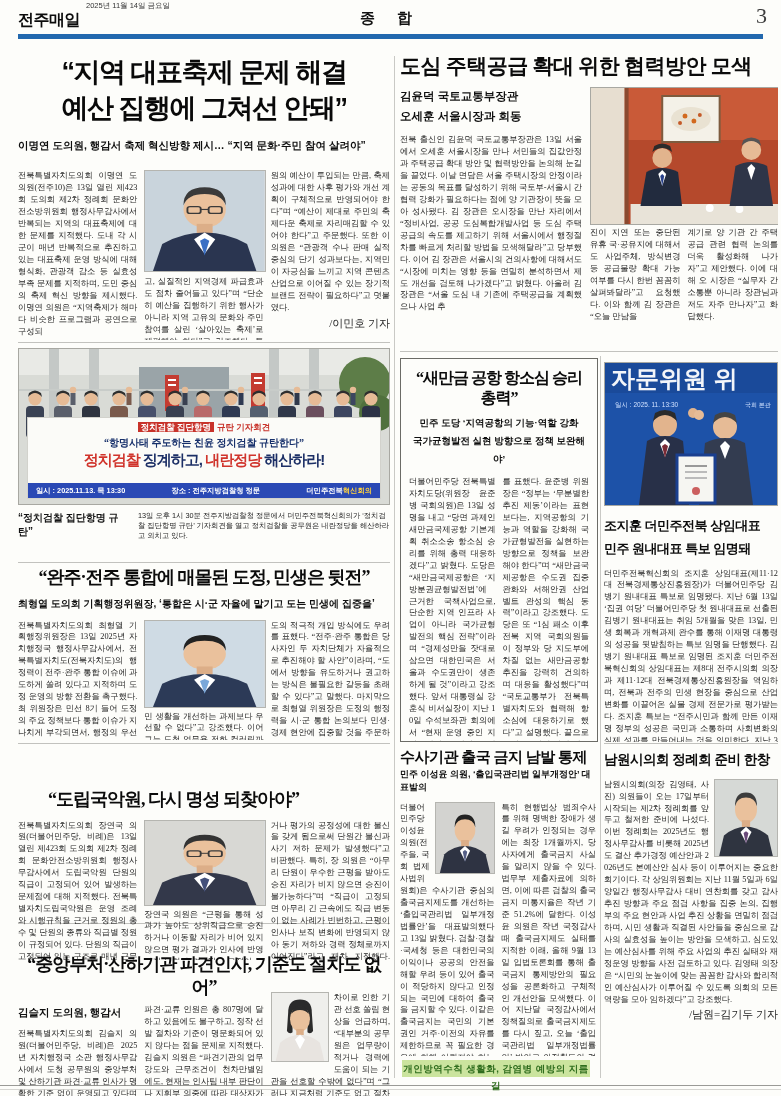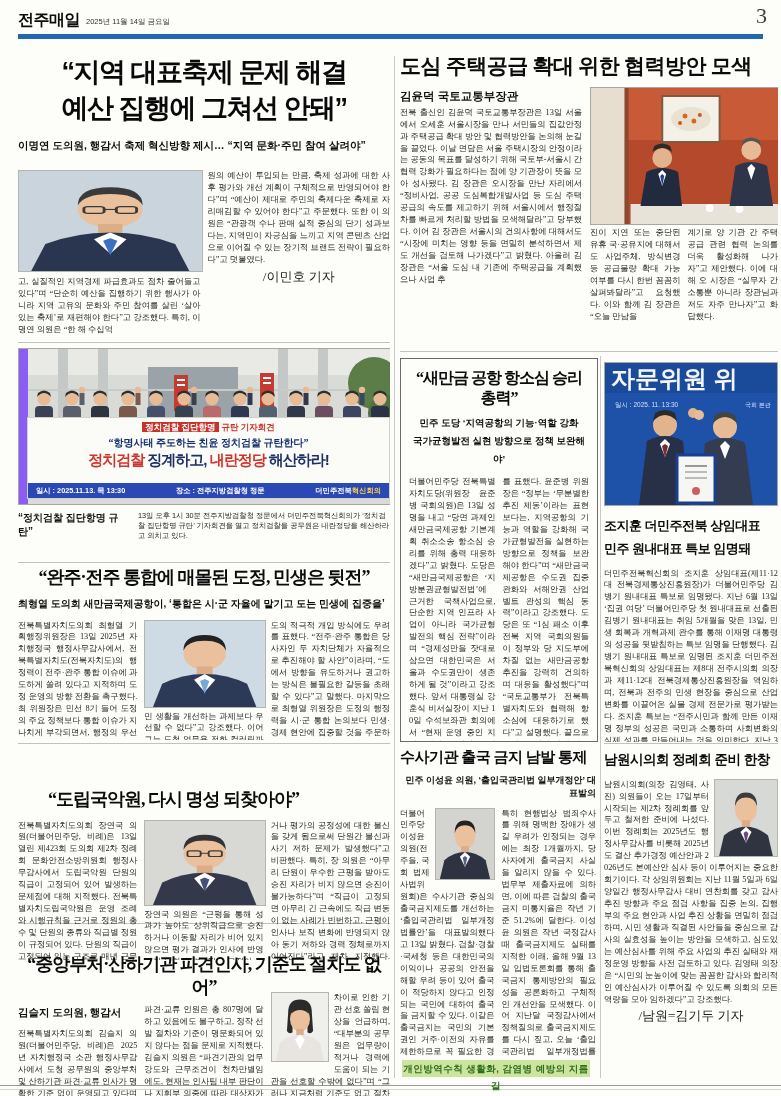--- a/index.html
+++ b/index.html
@@ -1,33 +1,33 @@
 <!DOCTYPE html>
 <html><head>
 <meta charset="utf-8">
 <style>
   html,body{margin:0;padding:0;background:#e9e9e6;}
   .page{position:relative;width:781px;height:1096px;background:#fdfdfa;margin:0 auto;
         font-family:"Liberation Serif",serif;overflow:hidden;color:#1b1b1b;}
   
   .masthead{position:absolute;left:18px;top:10px;font:900 16px "Liberation Sans",sans-serif;color:#0c0c0c;letter-spacing:-0.5px;}
-  .m-date{position:absolute;left:86px;top:17px;font:400 7.5px "Liberation Sans",sans-serif;color:#333;}
+  .m-date{position:absolute;left:86px;top:1px;font:400 7.5px "Liberation Sans",sans-serif;color:#333;}
   .m-section{position:absolute;left:0;right:0;top:9px;text-align:center;font:800 15px "Liberation Sans",sans-serif;letter-spacing:9px;color:#111;}
   .m-page{position:absolute;right:14px;top:3px;font:400 22px "Liberation Serif",serif;color:#3d3d3d;}
   .blue-bar{position:absolute;left:18px;right:18px;top:34px;height:5px;background:#2268ae;}
   
   .article{position:absolute;overflow:hidden;}
   .cols{display:flex;gap:7px;}
   .col{flex:1;font:8.3px/1.44 "Liberation Serif",serif;text-align:justify;word-break:break-all;color:#1d1d1d;}
-  .byline{display:block;text-align:center;font-size:13px;color:#1d1d1d;margin-top:2px;}
+  .byline{display:block;text-align:right;font-size:11px;color:#1d1d1d;margin-top:2px;}
   .hline{position:absolute;height:1px;background:#c2c2be;}
   .vline{position:absolute;width:1px;background:#c9c9c5;}
   .portrait{border:1px solid #b5b5b0;background:#d8dcdd;overflow:hidden;}
   .portrait svg{display:block;width:100%;height:100%;}
-  .photo{position:relative;border:1px solid #a8a8a2;background:#8b5cf6;overflow:hidden;}
+  .photo{position:relative;border:1px solid #a8a8a2;background:#86efac;overflow:hidden;}
   .photo svg{display:block;width:100%;height:100%;}
   
   .hl-xl{font:900 27px/1.34 "Liberation Sans",sans-serif;letter-spacing:-1.5px;text-align:center;color:#090909;}
   .sub-bold{font:700 10.5px "Liberation Sans",sans-serif;color:#101010;}
   
   .hl-serif-lg{font:700 21px/1.2 "Liberation Serif",serif;letter-spacing:-0.5px;color:#0b0b0b;}
   .kicker{font:700 11.5px/1.7 "Liberation Sans",sans-serif;color:#101010;}
   .caption{font:400 7.3px/1.4 "Liberation Sans",sans-serif;color:#222;}
   
   .pr-banner{position:absolute;left:8px;right:8px;bottom:5px;height:80px;background:#fbfbf8;border:1px solid #d2d2cc;text-align:center;}
@@ -54,20 +54,21 @@
   .float-r{float:right;margin:0 0 3px 5px;}
   .float-l{float:left;margin:0 5px 3px 0;}
 </style>
 </head>
 <body>
 
 <div class="page">
 
   <div class="masthead">전주매일</div>
   <div class="m-date">2025년 11월 14일 금요일</div>
+  <div class="m-section">종 합</div>
   <div class="m-page">3</div>
   <div class="blue-bar"></div>
 
   <div class="vline" style="left:394px;top:56px;height:1022px;"></div>
   <div class="vline" style="left:600px;top:356px;height:722px;"></div>
   <div class="hline" style="left:18px;top:342px;width:372px;"></div>
   <div class="hline" style="left:18px;top:562px;width:372px;"></div>
   <div class="hline" style="left:18px;top:743px;width:372px;"></div>
   <div class="hline" style="left:18px;top:923px;width:372px;"></div>
   <div class="hline" style="left:400px;top:351px;width:378px;"></div>
@@ -75,20 +76,21 @@
   <div class="hline" style="left:0;top:1085px;width:781px;background:#9a9a96;"></div>
   <div class="hline" style="left:0;top:1089px;width:781px;background:#d6d6d2;"></div>
 
   <div class="article" style="left:18px;top:54px;width:372px;height:286px;">
     <div class="hl-xl">
       <span>“지역 대표축제 문제 해결</span><br>
       <span>예산 집행에 그쳐선 안돼”</span>
     </div>
     <div class="sub-bold" style="margin-top:13px;">이명연 도의원, 행감서 축제 혁신방향 제시… “지역 문화·주민 참여 살려야”</div>
     <div class="cols" style="margin-top:17px;height:152px;">
+      <div class="col">전북특별자치도의회 이명연 도의원(전주10)은 13일 열린 제423회 도의회 제2차 정례회 문화안전소방위원회 행정사무감사에서 반복되는 지역의 대표축제에 대한 문제를 지적했다. 도내 각 시군이 매년 반복적으로 추진하고 있는 대표축제 운영 방식에 대해 형식화, 관광객 감소 등 실효성 부족 문제를 지적하며, 도민 중심의 축제 혁신 방향을 제시했다. 이명연 의원은 “지역축제가 해마다 비슷한 프로그램과 공연으로 구성되</div>
       <div class="col">
         <div class="portrait" style="width:100%;height:100px;margin-bottom:4px;">
             <svg viewBox="0 0 90 104" preserveAspectRatio="none">
               <rect width="90" height="104" fill="#c9d4dc"></rect>
               <ellipse cx="45" cy="40" rx="16" ry="19" fill="#eac19c"></ellipse>
               <path d="M29,36 Q29,17 45,17 Q61,17 61,36 Q58,24 45,24 Q32,24 29,36 Z" fill="#3a3a3a"></path>
               <rect x="32" y="37" width="10" height="7" rx="2" fill="none" stroke="#3a3a3a" stroke-width="1.4"></rect>
               <rect x="48" y="37" width="10" height="7" rx="2" fill="none" stroke="#3a3a3a" stroke-width="1.4"></rect>
               <line x1="42" y1="40" x2="48" y2="40" stroke="#3a3a3a" stroke-width="1.2"></line>
               <rect x="39" y="55" width="12" height="10" fill="#dcae88"></rect>
@@ -104,20 +106,21 @@
         <span class="byline">/이민호 기자</span>
       </div>
     </div>
   </div>
 
   <div class="article" style="left:400px;top:54px;width:378px;height:294px;">
     <div class="hl-serif-lg">도심 주택공급 확대 위한 협력방안 모색</div>
     <div style="display:flex;gap:8px;margin-top:8px;">
       <div style="width:182px;flex:none;">
         <div class="kicker">김윤덕 국토교통부장관</div>
+        <div class="kicker" style="margin-bottom:8px;">오세훈 서울시장과 회동</div>
         <div class="col" style="height:205px;">전북 출신인 김윤덕 국토교통부장관은 13일 서울에서 오세훈 서울시장을 만나 서민들의 집값안정과 주택공급 확대 방안 및 협력방안을 논의해 눈길을 끌었다. 이날 면담은 서울 주택시장의 안정이라는 공동의 목표를 달성하기 위해 국토부-서울시 간 협력 강화가 필요하다는 점에 양 기관장이 뜻을 모아 성사됐다. 김 장관은 오시장을 만난 자리에서 “정비사업, 공공 도심복합개발사업 등 도심 주택공급의 속도를 제고하기 위해 서울시에서 행정절차를 빠르게 처리할 방법을 모색해달라”고 당부했다. 이어 김 장관은 서울시의 건의사항에 대해서도 “시장에 미치는 영향 등을 면밀히 분석하면서 제도 개선을 검토해 나가겠다”고 밝혔다. 아울러 김 장관은 “서울 도심 내 기존에 주택공급을 계획했으나 사업 추</div>
       </div>
       <div style="flex:1;">
         <div class="photo" style="width:100%;height:136px;">
           <svg viewBox="0 0 190 136" preserveAspectRatio="none">
             <rect width="190" height="136" fill="#b5492c"></rect>
             <rect width="190" height="52" fill="#c95a38"></rect>
             <rect x="0" y="0" width="34" height="136" fill="#e7ded0"></rect>
             <rect x="34" y="0" width="4" height="136" fill="#8a4a30"></rect>
             <rect x="72" y="8" width="58" height="46" fill="#f4f1e8" stroke="#7d5b3e" stroke-width="2"></rect>
@@ -145,21 +148,21 @@
           <div class="col">
             <span>계기로 양 기관 간 주택공급 관련 협력 논의를 더욱 활성화해 나가자”고 제안했다. 이에 대해 오 시장은 “실무자 간 소통뿐 아니라 장관님과 저도 자주 만나자”고 화답했다.</span>
             
           </div>
         </div>
       </div>
     </div>
   </div>
 
   <div class="article" style="left:18px;top:348px;width:372px;height:212px;">
-    <div class="photo" style="width:370px;height:155px;padding-left:9px;">
+    <div class="photo" style="width:370px;height:155px;">
       <svg viewBox="0 0 370 155" preserveAspectRatio="none">
         <rect width="370" height="155" fill="#d9dbd6"></rect>
         <rect width="370" height="26" fill="#e9eae6"></rect>
         <rect x="30" y="0" width="10" height="70" fill="#c4c8c6"></rect>
         <rect x="70" y="0" width="10" height="70" fill="#c4c8c6"></rect>
         <rect x="250" y="0" width="10" height="70" fill="#c4c8c6"></rect>
         <rect x="290" y="0" width="10" height="70" fill="#c4c8c6"></rect>
         <rect x="120" y="18" width="90" height="50" fill="#9aa4a8"></rect>
         <rect x="0" y="40" width="370" height="2" fill="#c8ccc9"></rect>
         <circle cx="346" cy="34" r="26" fill="#5d7d48"></circle>
@@ -266,21 +269,21 @@
       </div>
     </div>
     <div style="display:flex;gap:8px;margin-top:6px;align-items:flex-start;">
       <div class="cap-title">“정치검찰 집단항명 규탄”</div>
       <div class="caption" style="flex:1;">13일 오후 1시 30분 전주지방검찰청 정문에서 더민주전북혁신회의가 ‘정치검찰 집단항명 규탄’ 기자회견을 열고 정치검찰을 공무원은 내란정당을 해산하라고 외치고 있다.</div>
     </div>
   </div>
 
   <div class="article" style="left:18px;top:566px;width:372px;height:174px;">
     <div class="hl-serif-md2">“완주·전주 통합에 매몰된 도정, 민생은 뒷전”</div>
-    <div class="sub-bold" style="margin-top:8px;font-size:10px;">최형열 도의회 새만금국제공항이, ‘통합은 시·군 자율에 맡기고 도는 민생에 집중을’</div>
+    <div class="sub-bold" style="margin-top:8px;font-size:10px;">최형열 도의회 기획행정위원장, ‘통합은 시·군 자율에 맡기고 도는 민생에 집중을’</div>
     <div class="cols" style="margin-top:9px;height:118px;">
       <div class="col">전북특별자치도의회 최형열 기획행정위원장은 13일 2025년 자치행정국 행정사무감사에서, 전북특별자치도(전북자치도)의 행정력이 전주·완주 통합 이슈에 과도하게 쏠려 있다고 지적하며 도정 운영의 방향 전환을 촉구했다. 최 위원장은 민선 8기 들어 도정의 주요 정책보다 통합 이슈가 지나치게 부각되면서, 행정의 우선순위가 왜곡되는 현상이 나타나고 있다고 비판했다. “지사가 통합에 강한 의지를 갖고 있는 것은 이해하지만, 이 문제가 도</div>
       <div class="col">
         <div class="portrait" style="width:100%;height:86px;margin-bottom:3px;">
             <svg viewBox="0 0 90 104" preserveAspectRatio="none">
               <rect width="90" height="104" fill="#cfdbe4"></rect>
               <ellipse cx="45" cy="40" rx="16" ry="19" fill="#eac19c"></ellipse>
               <path d="M29,36 Q29,17 45,17 Q61,17 61,36 Q58,24 45,24 Q32,24 29,36 Z" fill="#222222"></path>
               <rect x="39" y="55" width="12" height="10" fill="#dcae88"></rect>
               <path d="M6,104 L13,76 Q28,64 45,64 Q62,64 77,76 L84,104 Z" fill="#2c3a57"></path>
@@ -371,21 +374,21 @@
       </div>
       <div class="col">
         <span>거나 평가의 공정성에 대한 불신을 갖게 됨으로써 단원간 불신과 사기 저하 문제가 발생했다”고 비판했다. 특히, 장 의원은 “아무리 단원이 우수한 근평을 받아도 승진 자리가 비지 않으면 승진이 불가능하다”며 “직급이 고정되면 아무리 긴 근속에도 직급 변동이 없는 사례가 빈번하고, 근평이 인사나 보직 변화에 반영되지 않아 동기 저하와 경력 정체로까지 이어진다”라고 재차 지적했다. 또한 장 의원은 “도립국악원은 대한민국에서 내로라하는 국악인들로 구성돼 명성을 떨치던 곳이었다”며 “정확한 조직 분석과 동시에 공정성과 행정 개선 방안을 찾아야 한다”고 강조했다.</span>
         
       </div>
     </div>
   </div>
 
   <div class="article" style="left:400px;top:748px;width:196px;height:308px;">
     <div class="hl-serif-sm">수사기관 출국 금지 남발 통제</div>
-    <div class="sub-bold" style="margin-top:6px;font-size:9px;text-align:right;">민주 이성윤 의원, ‘출입국관리법 일부개정안’ 대표발의</div>
+    <div class="sub-bold" style="font-size:9px;">민주 이성윤 의원, ‘출입국관리법 일부개정안’ 대표발의</div>
     <div class="cols" style="margin-top:8px;height:252px;">
       <div class="col">
         <div class="portrait float-r" style="width:58px;height:70px;">
             <svg viewBox="0 0 90 104" preserveAspectRatio="none">
               <rect width="90" height="104" fill="#d3d3d0"></rect>
               <ellipse cx="45" cy="40" rx="16" ry="19" fill="#eac19c"></ellipse>
               <path d="M29,36 Q29,17 45,17 Q61,17 61,36 Q58,24 45,24 Q32,24 29,36 Z" fill="#222222"></path>
               <rect x="39" y="55" width="12" height="10" fill="#dcae88"></rect>
               <path d="M6,104 L13,76 Q28,64 45,64 Q62,64 77,76 L84,104 Z" fill="#2e3342"></path>
               <polygon points="45,64 37,71 45,86 53,71" fill="#ffffff"></polygon>

